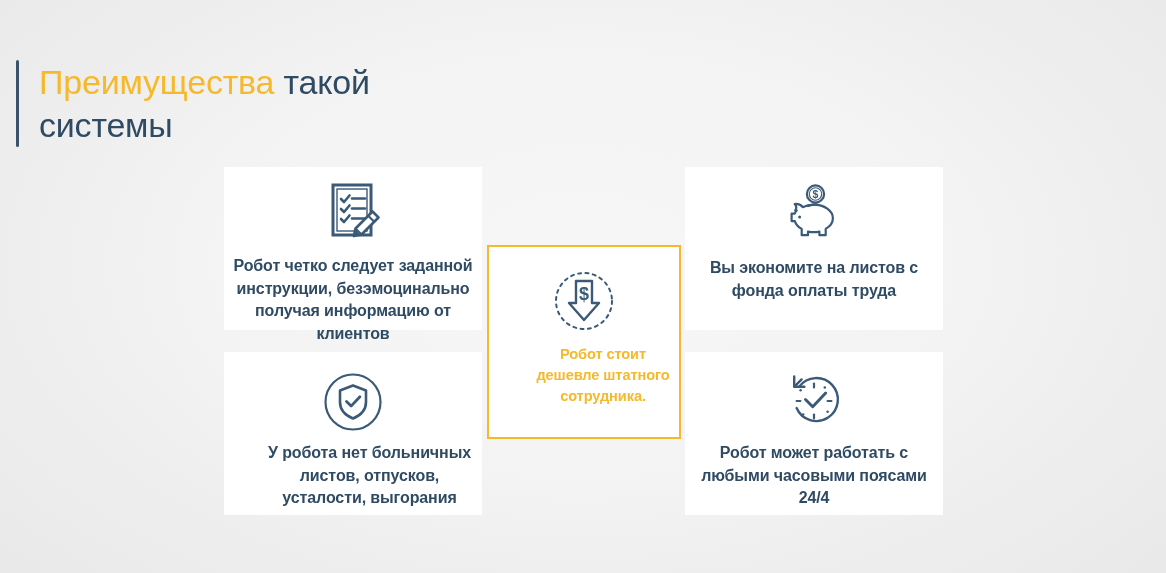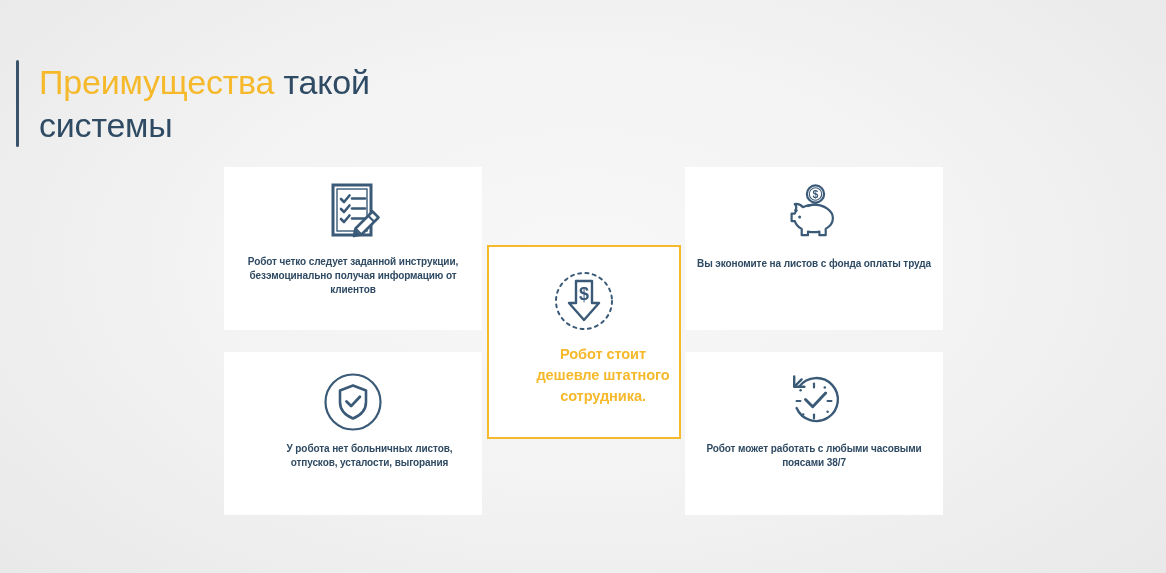--- a/index.html
+++ b/index.html
@@ -76,21 +76,21 @@
     margin-bottom: 6px;
   }
   #card-center .card-icon { margin-top: 23px; margin-bottom: 8px; }
   #card-tl .card-icon { margin-top: 12px; }
   #card-bl .card-icon { margin-top: 20px; }
   #card-tr .card-icon { margin-top: 14px; }
   #card-br .card-icon { margin-top: 18px; }
 
   .card-text {
     color: #2f4a63;
-    font-size: 10px;
+    font-size: 16px;
     font-weight: bold;
     line-height: 1.42;
     text-align: center;
     padding: 0 12px;
     letter-spacing: -0.1px;
   }
   #card-center .card-text {
     color: #f5b92b;
     font-size: 14.6px;
     padding: 0 8px;
@@ -183,16 +183,16 @@
         <line x1="31" y1="44.6" x2="31" y2="48.4" stroke="#3a5a77" stroke-width="2.2" stroke-linecap="round"></line>
         <line x1="13.6" y1="31" x2="17.4" y2="31" stroke="#3a5a77" stroke-width="2.2" stroke-linecap="round"></line>
         <line x1="44.6" y1="31" x2="48.4" y2="31" stroke="#3a5a77" stroke-width="2.2" stroke-linecap="round"></line>
         <circle cx="41.8" cy="17.6" r="1.25" fill="#3a5a77"></circle>
         <circle cx="44.6" cy="41.8" r="1.25" fill="#3a5a77"></circle>
         <circle cx="20.2" cy="44.4" r="1.25" fill="#3a5a77"></circle>
         <circle cx="17.6" cy="20.2" r="1.25" fill="#3a5a77"></circle>
         <path d="M22.5 29.5 l7.2 7.2 l13 -13.6" stroke="#3a5a77" stroke-width="2.9" fill="none" stroke-linecap="round" stroke-linejoin="round"></path>
       </svg>
     </span>
-    <div class="card-text">Робот может работать с любыми часовыми поясами 38/7</div>
+    <div class="card-text">Робот может работать с любыми часовыми поясами 24/4</div>
   </div>
 
 </div>
 
 </body></html>

